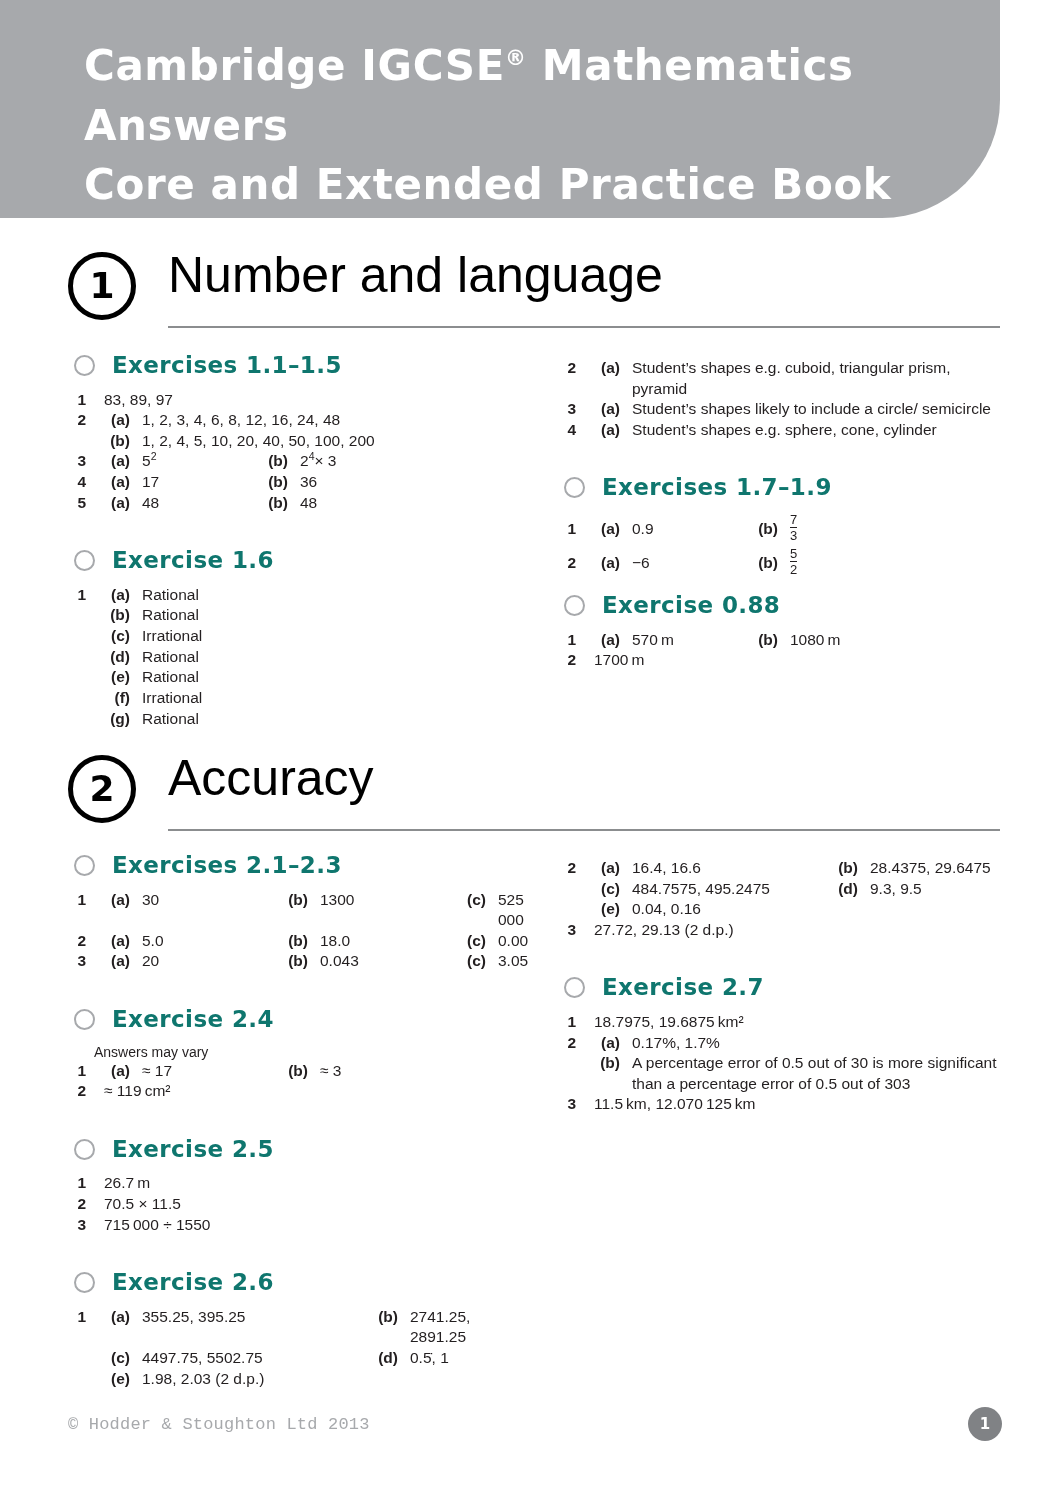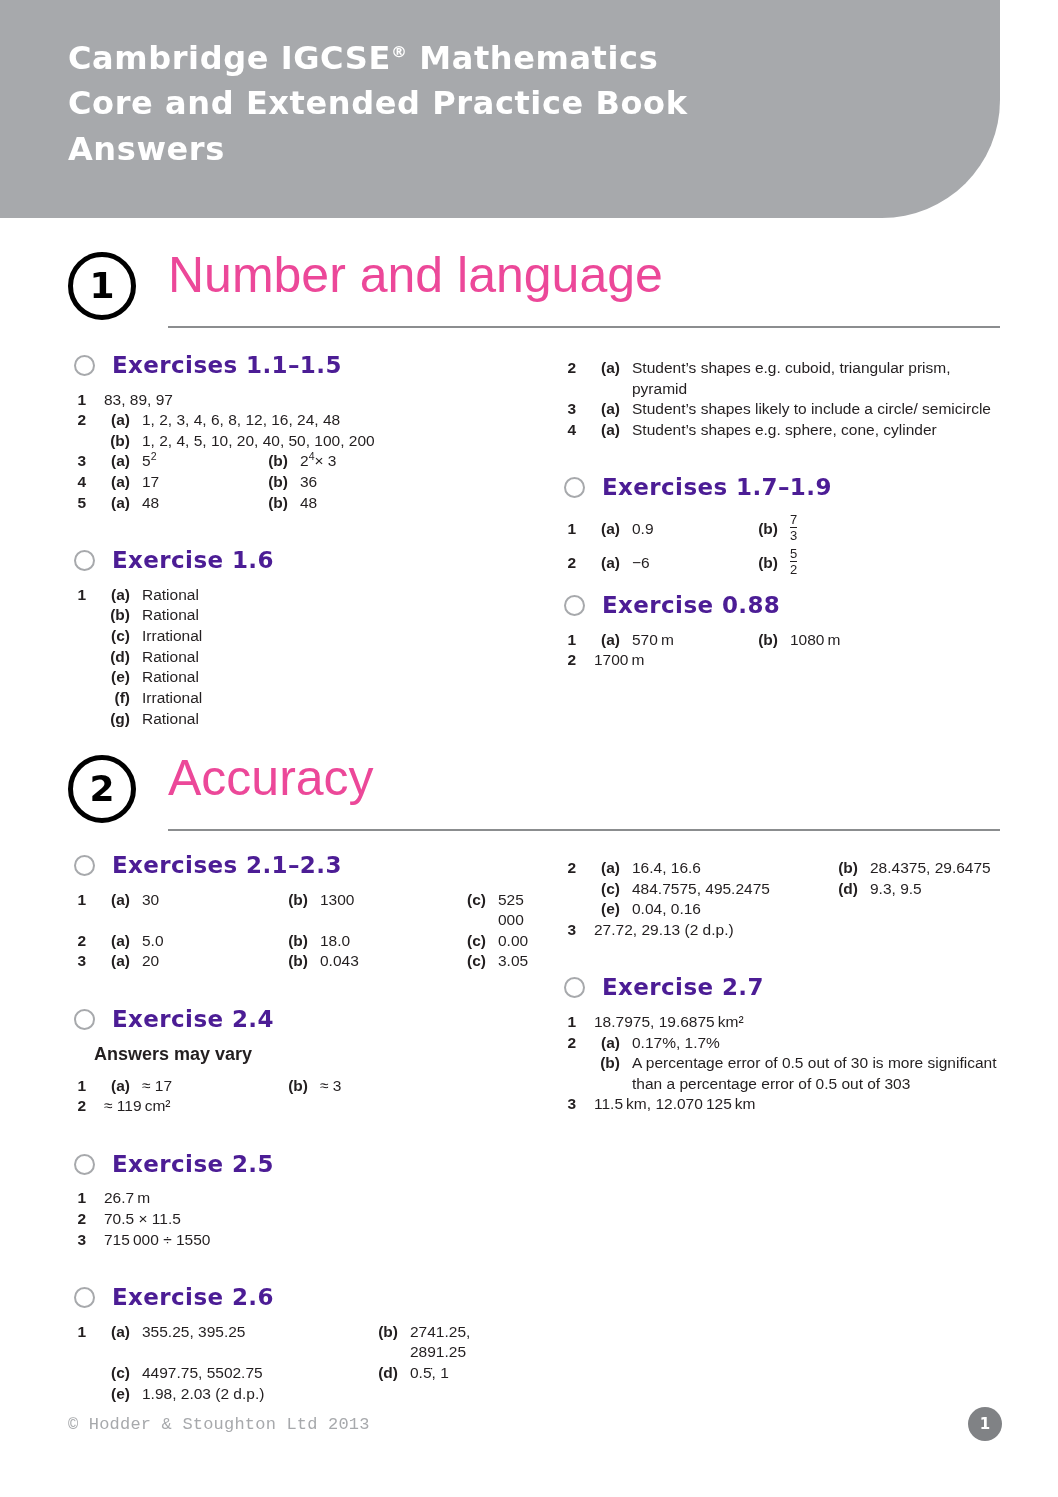--- a/index.html
+++ b/index.html
@@ -21,27 +21,27 @@
     position: absolute;
     left: 0;
     top: 0;
     width: 1000px;
     height: 218px;
     background: #a7a9ac;
     border-bottom-right-radius: 118px;
   }
   .header-title {
     position: absolute;
-    left: 68px;
+    left: 84px;
     top: 36px;
     width: 900px;
     color: #ffffff;
     font-family: "DejaVu Sans", sans-serif;
     font-weight: bold;
-    font-size: 32px;
+    font-size: 42px;
     line-height: 1.42;
     letter-spacing: 0.6px;
   }
   .header-title .line { display: block; white-space: nowrap; }
   .header-title sup {
     font-size: 0.5em;
     vertical-align: super;
     line-height: 0;
   }
 
@@ -75,21 +75,21 @@
     color: #000000;
     line-height: 1;
   }
   .chapter-title {
     position: absolute;
     left: 100px;
     top: -6px;
     font-family: "Liberation Sans", sans-serif;
     font-weight: 300;
     font-size: 50px;
-    color: #ec4899;
+    color: #000000;
     white-space: nowrap;
   }
   .chapter-rule {
     position: absolute;
     left: 100px;
     top: 74px;
     width: 832px;
     height: 2px;
     background: #8b8d8f;
   }
@@ -110,21 +110,21 @@
 
   
   .ex-head {
     position: relative;
     padding-left: 44px;
     margin-top: 0;
     margin-bottom: 10px;
     font-family: "DejaVu Sans", sans-serif;
     font-weight: bold;
     font-size: 23px;
-    color: #4c1d95;
+    color: #0f766e;
     letter-spacing: 0.4px;
     line-height: 1.2;
   }
   .ex-head .bullet {
     position: absolute;
     left: 6px;
     top: 3px;
     width: 21px;
     height: 21px;
     border: 2px solid #a7a9ac;
@@ -166,24 +166,24 @@
   .val-fixed {
     flex: 0 0 auto;
     padding-left: 10px;
     width: 120px;
     box-sizing: border-box;
   }
   .val-w140 { width: 140px; }
   .val-w200 { width: 200px; }
   .val-w230 { width: 230px; }
   .note {
-    font-weight: bold;
-    font-size: 18px;
+    font-weight: normal;
+    font-size: 14px;
     padding-left: 26px;
-    margin-bottom: 11px;
+    margin-bottom: 1px;
   }
   sup.exp { font-size: 0.68em; vertical-align: super; line-height: 0; }
   .frac {
     display: inline-block;
     vertical-align: middle;
     text-align: center;
     font-size: 13px;
     line-height: 1.05;
     position: relative;
     top: -2px;
@@ -219,22 +219,22 @@
     align-items: center;
     justify-content: center;
   }
 </style>
 </head>
 <body>
 
 <div class="header-band">
   <div class="header-title">
     <span class="line"><span>Cambridge IGCSE</span><sup>®</sup><span> Mathematics</span></span>
+    <span class="line">Answers</span>
     <span class="line">Core and Extended Practice Book</span>
-    <span class="line">Answers</span>
   </div>
 </div>
 
 <div class="chapter" style="top:252px;">
   <div class="chapter-head">
     <div class="chapter-circle">
       <span>1</span>
     </div>
     <div class="chapter-title">Number and language</div>
     <div class="chapter-rule"></div>

